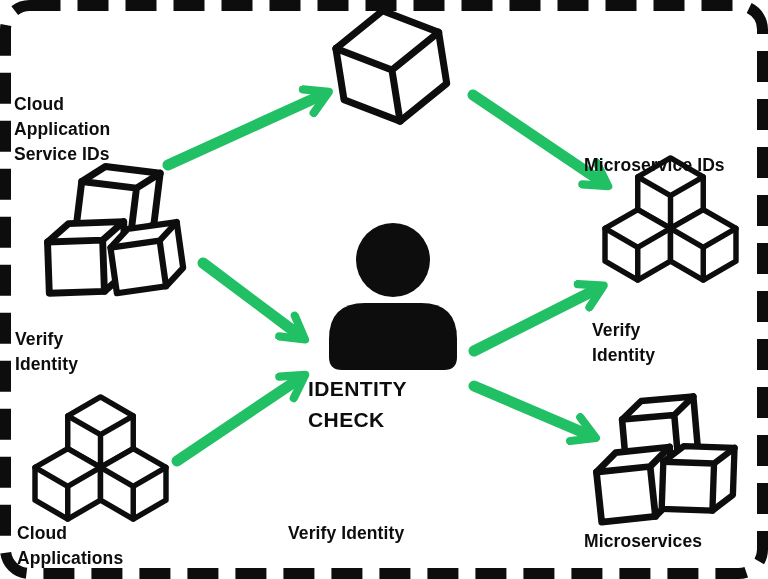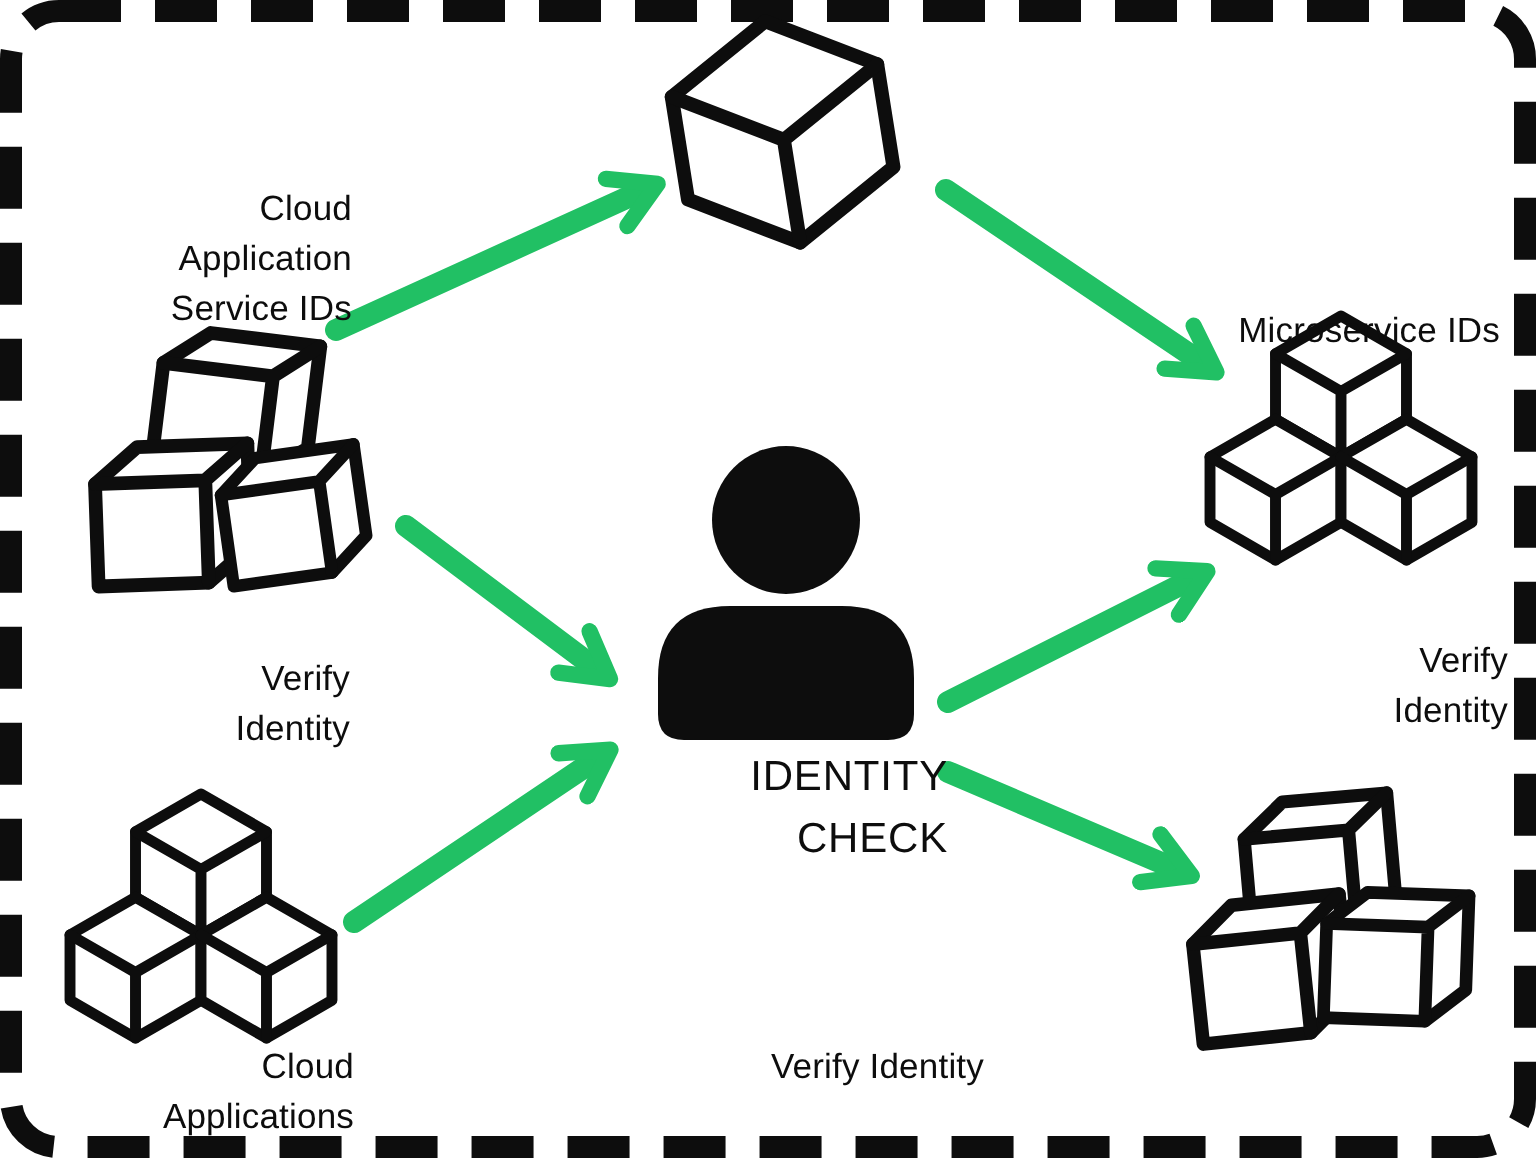--- a/index.html
+++ b/index.html
@@ -10,22 +10,22 @@
     font-family:"Liberation Sans", sans-serif;
   }
   #diagram-svg { position:absolute; left:0; top:0; width:768px; height:579px; overflow:visible; }
   .icon-box { position:absolute; }
   .icon-box svg { display:block; width:100%; height:100%; overflow:visible; }
   .cube-stroke { fill:#ffffff; stroke:var(--ink); stroke-linejoin:round; stroke-linecap:round; }
   .w7 { stroke-width:7px; }
   .w55 { stroke-width:5.5px; }
   .inner { fill:none; }
   .label {
-    position:absolute; color:var(--ink); font-weight:400;
-    text-align:right; white-space:pre-line;
+    position:absolute; color:var(--ink); font-weight:700;
+    text-align:left; white-space:pre-line;
     font-size:17.5px; line-height:25px; letter-spacing:0.1px;
   }
   .label-big { font-size:21px; line-height:31px; letter-spacing:0.4px; }
   .arrow-line { stroke:var(--green); stroke-width:11px; stroke-linecap:round; }
   #arrowhead-path { stroke:var(--green); fill:none; stroke-width:2.4; stroke-linecap:round; stroke-linejoin:round; }
   #dashed-border { fill:none; stroke:var(--ink); stroke-width:11px; }
   .person-fill { fill:var(--ink); }
 </style>
 </head>
 <body>
@@ -146,14 +146,15 @@
   <div class="label label-big" style="left:308px; top:373px; width:166px;">IDENTITY
 CHECK</div>
 
   <div class="label" style="left:288px; top:521px; width:204px;">Verify Identity</div>
 
   <div class="label" style="left:584px; top:121px; width:166px;margin-top:32px;">Microservice IDs</div>
 
   <div class="label" style="left:592px; top:318px; width:162px;">Verify
 Identity</div>
 
+  <div class="label" style="left:584px; top:529px; width:166px;">Microservices</div>
 
 </div>
 
 </body></html>

